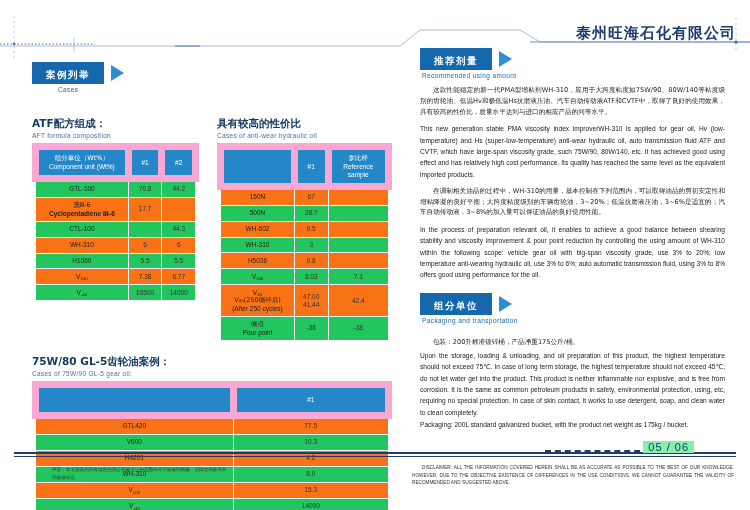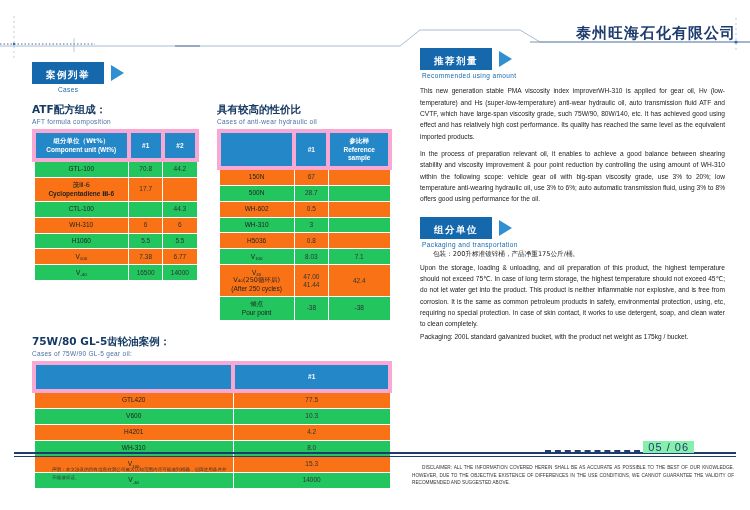--- a/index.html
+++ b/index.html
@@ -52,31 +52,31 @@
     font-size:10.5px;font-weight:bold;color:#153a63;
     font-family:"DejaVu Sans","Liberation Sans",sans-serif;
     margin-top:4px;
   }
   .h-en{font-size:6.5px;color:#4a6fa5;margin-top:1px;letter-spacing:.3px;}
 
   
   .col-left{position:absolute;left:32px;top:62px;width:360px;}
   .col-right{position:absolute;left:420px;top:48px;width:305px;}
 
-  .row2{display:flex;gap:18px;margin-top:6px;}
+  .row2{display:flex;gap:18px;margin-top:20px;}
   .blk-a{width:168px;}
   .blk-b{width:176px;}
 
   
   table{border-collapse:collapse;width:100%;table-layout:fixed;}
   th{
     background:#2487c8;color:#fff;
-    font-size:6.5px;font-weight:bold;
+    font-size:6.5px;font-weight:normal;
     padding:4px 2px;text-align:center;line-height:1.25;
-    border:4px solid #f9a8d4;
+    border:7px solid #f9a8d4;
   }
   td{
     font-size:6.5px;text-align:center;
     padding:3.4px 2px;line-height:1.25;
     border:1px solid #ffffff;color:#333;
   }
   tr.odd td{background:#22c55e;}
   tr.even td{background:#f97316;}
   td.lbl{color:#222;}
   sub{font-size:4.4px;vertical-align:baseline;position:relative;top:1.5px;}
@@ -347,32 +347,34 @@
   </div>
 
   <div class="col-right">
 
     <div class="badge-wrap">
       <div class="badge cjk">推荐剂量</div>
       <div class="badge-arrow"></div>
     </div>
     <div class="badge-en left0">Recommended using amount</div>
 
+    <div class="p-cn">这款性能稳定的新一代PMA型增粘剂WH-310，应用于大跨度粘度如75W/90、80W/140等粘度级别的齿轮油、低温Hv和极低温Hs抗磨液压油、汽车自动传动液ATF和CVTF中，取得了良好的使用效果，具有较高的性价比，质量水平达到与进口的相应产品的同等水平。</div>
     <div class="p-en noindent">This new generation stable PMA viscosity index improverWH-310 is applied for gear oil, Hv (low-temperature) and Hs (super-low-temperature) anti-wear hydraulic oil, auto transmission fluid ATF and CVTF, which have large-span viscosity grade, such 75W/90, 80W/140, etc. It has achieved good using effect and has relatively high cost performance. Its quality has reached the same level as the equivalent imported products.</div>
+    <div class="p-cn">在调制相关油品的过程中，WH-310的用量，基本控制在下列范围内，可以取得油品的剪切安定性和增粘降凝的良好平衡；大跨度粘度级别的车辆齿轮油，3~20%；低温抗磨液压油，3~6%是适宜的；汽车自动传动液，3~8%的加入量可以保证油品的良好使用性能。</div>
     <div class="p-en noindent">In the process of preparation relevant oil, it enables to achieve a good balance between shearing stability and viscosity improvement &amp; pour point reduction by controlling the using amount of WH-310 within the following scope: vehicle gear oil with big-span viscosity grade, use 3% to 20%; low temperature anti-wearing hydraulic oil, use 3% to 6%; auto automatic transmission fluid, using 3% to 8% offers good using performance for the oil.</div>
 
     <div class="sec-gap"></div>
 
     <div class="badge-wrap">
       <div class="badge cjk">组分单位</div>
       <div class="badge-arrow"></div>
     </div>
     <div class="badge-en left0">Packaging and transportation</div>
 
-    <div class="p-cn" style="margin-top:1px">包装：200升标准镀锌桶，产品净重175公斤/桶。</div>
+    <div class="p-cn" style="margin-top:13px">包装：200升标准镀锌桶，产品净重175公斤/桶。</div>
     <div class="p-en noindent" style="margin-top:2px">Upon the storage, loading &amp; unloading, and oil preparation of this product, the highest temperature should not exceed 75℃. In case of long term storage, the highest temperature should not exceed 45℃; do not let water get into the product. This product is neither inflammable nor explosive, and is free from corrosion. It is the same as common petroleum products in safety, environmental protection, using, etc, requiring no special protection. In case of skin contact, it works to use detergent, soap, and clean water to clean completely.</div>
     <div class="p-en noindent" style="margin-top:1px">Packaging: 200L standard galvanized bucket, with the product net weight as 175kg / bucket.</div>
   </div>
 
   <div class="footer-rule"></div>
   <div class="footer-rule2"></div>
   <div class="dashes"></div>
   <div class="pagenum">05 / 06</div>
 
   <div class="foot-cn">声明：本文涉及的所有信息在我公司最大认知范围内尽可能做到精确，但因使用条件并不能做保证。</div>

